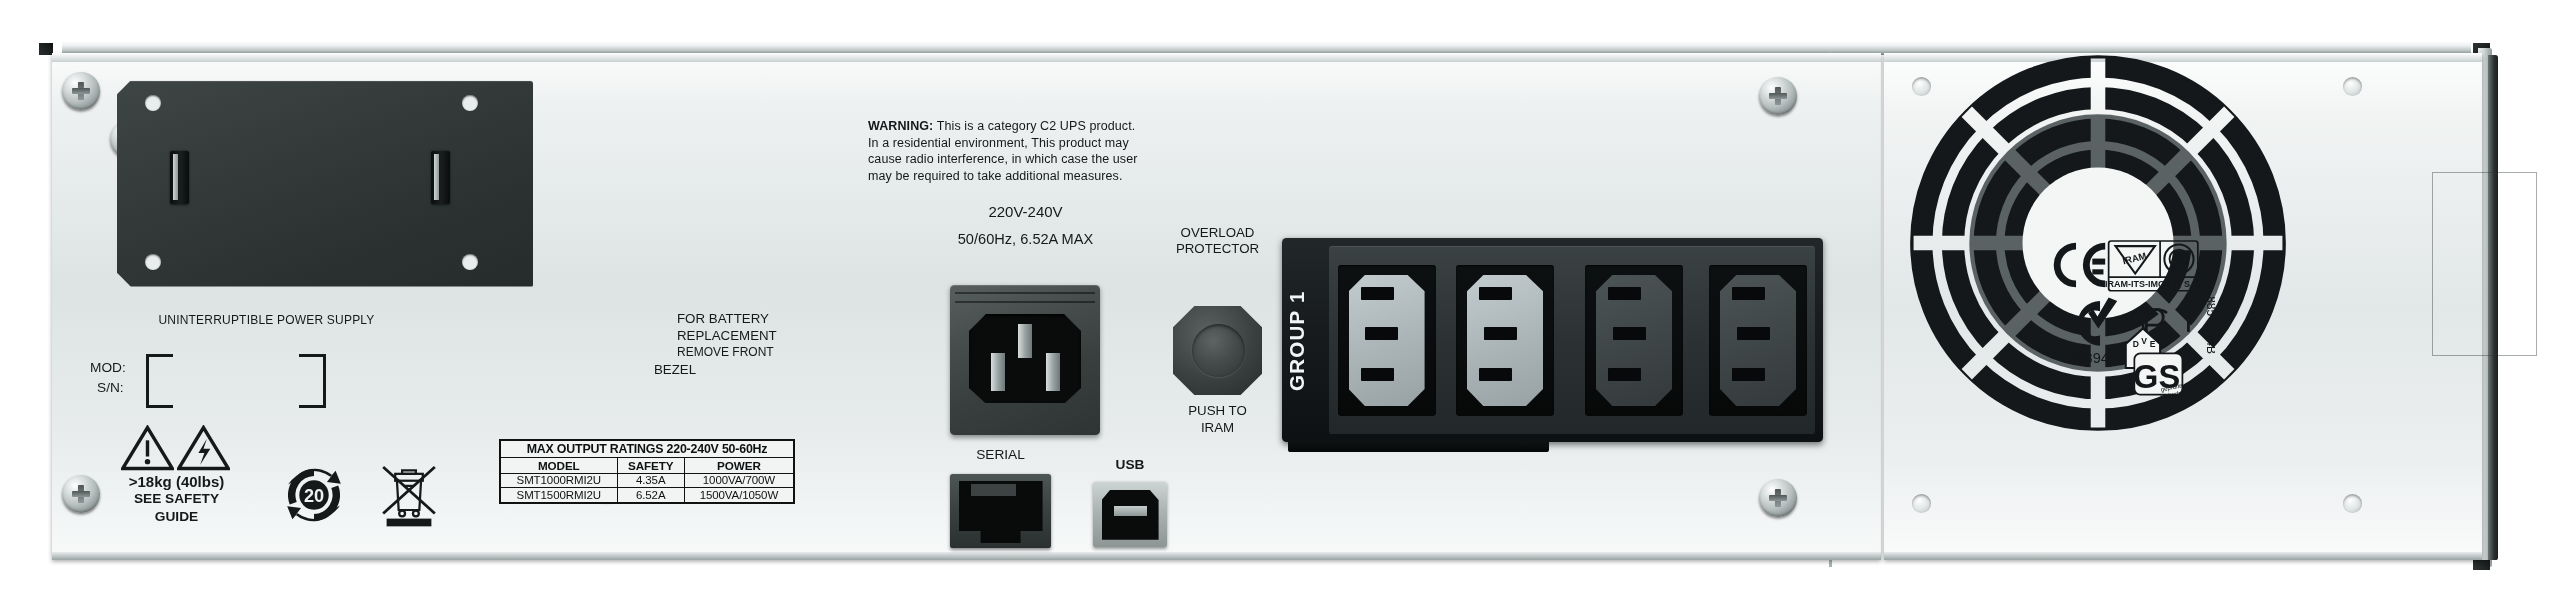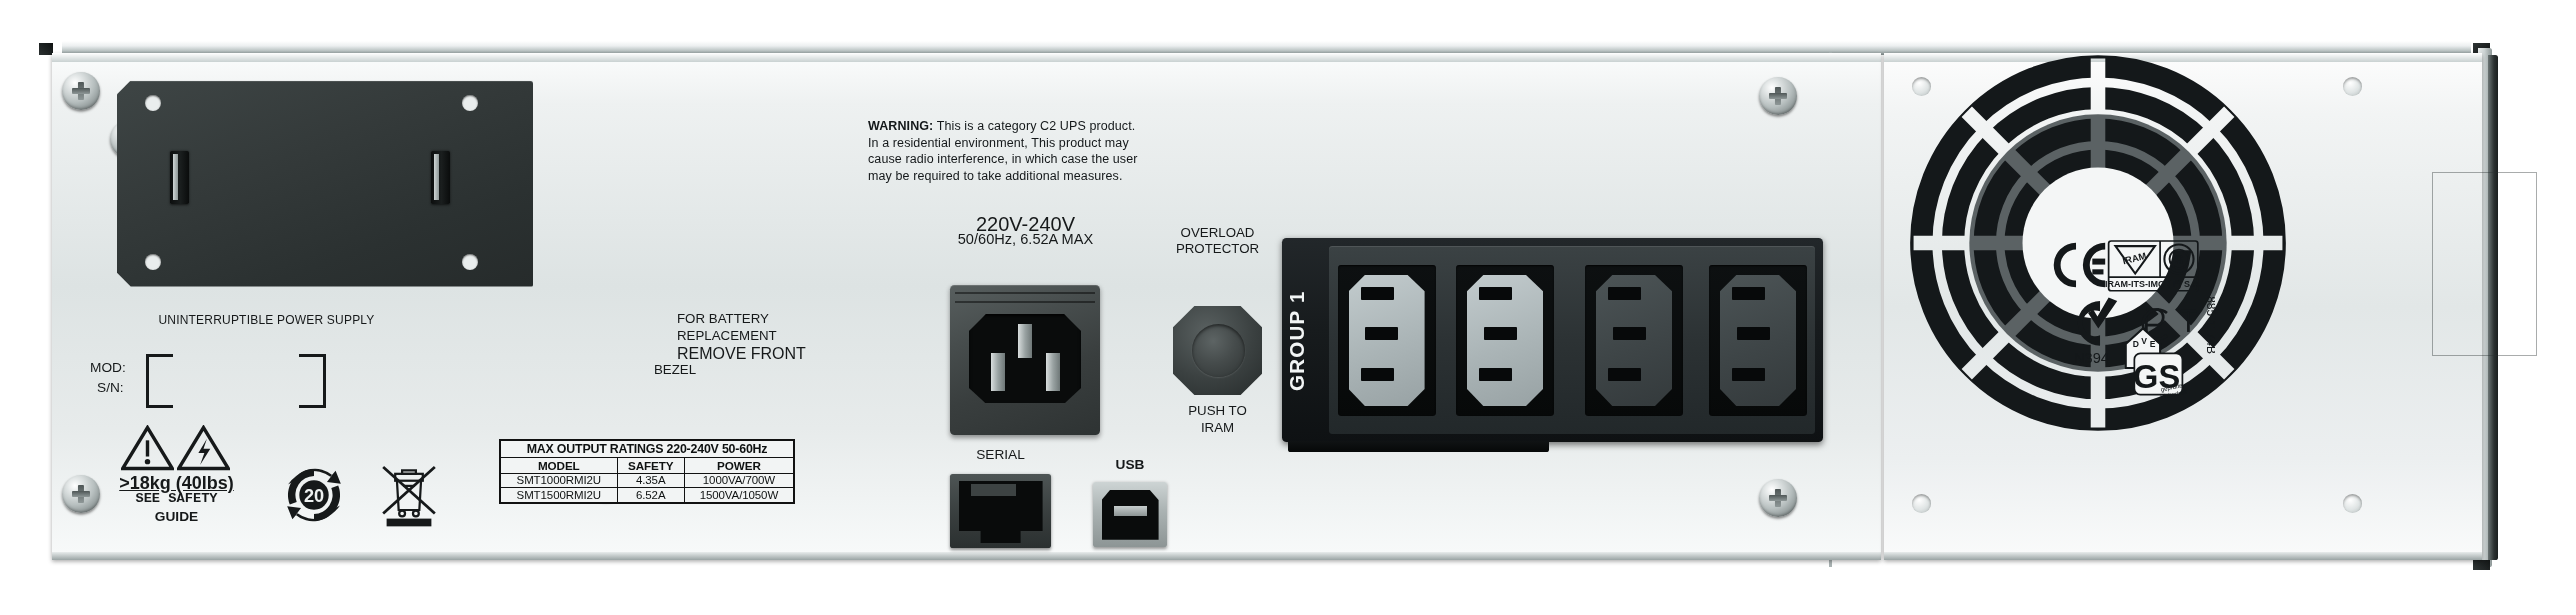--- a/index.html
+++ b/index.html
@@ -229,22 +229,22 @@
           <rect x="29" y="18" width="4" height="19" fill="#16191a"></rect>
           <circle cx="31" cy="43" r="3.2" fill="#16191a"></circle>
         </svg>
       </div>
       <div class="tri-o" style="left:125px;top:372px;">
         <svg width="53" height="46" viewBox="0 0 62 54">
           <path d="M31 3 L60 51 L2 51 Z" fill="none" stroke="#16191a" stroke-width="4"></path>
           <path d="M35 16 L25 33 L32 33 L27 47 L39 28 L31 28 Z" fill="#16191a"></path>
         </svg>
       </div>
-      <div class="txt ctr" style="left:45px;top:420px;width:159px;font-size:18px;font-weight:bold;text-decoration:underline;">&gt;18kg (40lbs)</div>
-      <div class="txt ctr" style="left:45px;top:438px;width:159px;font-size:13.7px;font-weight:bold;font-family:Liberation Mono, monospace;">SEE SAFETY</div>
+      <div class="txt ctr" style="left:45px;top:420px;width:159px;font-size:15px;font-weight:bold;">&gt;18kg (40lbs)</div>
+      <div class="txt ctr" style="left:45px;top:438px;width:159px;font-size:13.7px;font-weight:bold;">SEE SAFETY</div>
       <div class="txt ctr" style="left:45px;top:456px;width:159px;font-size:13.7px;font-weight:bold;">GUIDE</div>
 
       <div class="tri-o" style="left:230px;top:410px;">
         <svg width="64" height="64" viewBox="0 0 74 74">
           <path d="M37 5 A32 32 0 0 1 37 69 A32 32 0 0 1 37 5 Z" fill="none"></path>
           <path d="M12 22 A30 30 0 0 1 58 14 L52 22 L68 24 L62 9 L56 16 A34 34 0 0 0 7 25 Z" fill="#16191a"></path>
           <path d="M62 52 A30 30 0 0 1 16 60 L22 52 L6 50 L12 65 L18 58 A34 34 0 0 0 67 49 Z" fill="#16191a"></path>
           <path d="M37 7 A30 30 0 0 0 9 48 L17 45 A22 22 0 0 1 37 15 Z" fill="#16191a"></path>
           <path d="M37 67 A30 30 0 0 0 65 26 L57 29 A22 22 0 0 1 37 59 Z" fill="#16191a"></path>
           <circle cx="37" cy="37" r="17" fill="#16191a"></circle>
@@ -270,21 +270,21 @@
 
       <div class="warnblk">
         <span style="font-weight:bold;">WARNING:</span><span> This is a category C2 UPS product.</span><br>
         <span>In a residential environment, This product may</span><br>
         <span>cause radio interference, in which case the user</span><br>
         <span>may be required to take additional measures.</span>
       </div>
 
       <div class="txt" style="left:625px;top:258px;font-size:13.3px;">FOR BATTERY</div>
       <div class="txt" style="left:625px;top:275px;font-size:13.3px;">REPLACEMENT</div>
-      <div class="txt" style="left:625px;top:292px;font-size:16px;">REMOVE FRONT</div>
+      <div class="txt" style="left:625px;top:292px;font-size:12px;">REMOVE FRONT</div>
       <div class="txt" style="left:602px;top:309px;font-size:13.3px;">BEZEL</div>
 
       <table class="ratings">
         <tbody>
             <tr>
               <th class="hdr" colspan="3">MAX OUTPUT RATINGS 220-240V 50-60Hz</th>
             </tr>
         <tr>
           <th>MODEL</th>
           <th>SAFETY</th>
@@ -296,21 +296,21 @@
           <td class="cell">1000VA/700W</td>
         </tr>
         <tr>
           <td class="cell">SMT1500RMI2U</td>
           <td class="cell">6.52A</td>
           <td class="cell">1500VA/1050W</td>
         </tr>
       </tbody>
         </table>
 
-      <div class="txt ctr" style="left:866px;top:160px;width:215px;font-size:20px;">220V-240V</div>
+      <div class="txt ctr" style="left:866px;top:150px;width:215px;font-size:15px;">220V-240V</div>
       <div class="txt ctr" style="left:866px;top:178px;width:215px;font-size:14.6px;">50/60Hz, 6.52A MAX</div>
 
       <div class="inlet">
         <div class="inlet-ridge" style="top:6.9px;"></div>
         <div class="inlet-ridge" style="top:15.5px;"></div>
         <div class="inlet-mouth">
           <div class="pin" style="left:49px;top:10.3px;width:13.7px;height:34px;"></div>
           <div class="pin" style="left:22px;top:39px;width:13.7px;height:38px;"></div>
           <div class="pin" style="left:77px;top:39px;width:13.7px;height:38px;"></div>
         </div>

